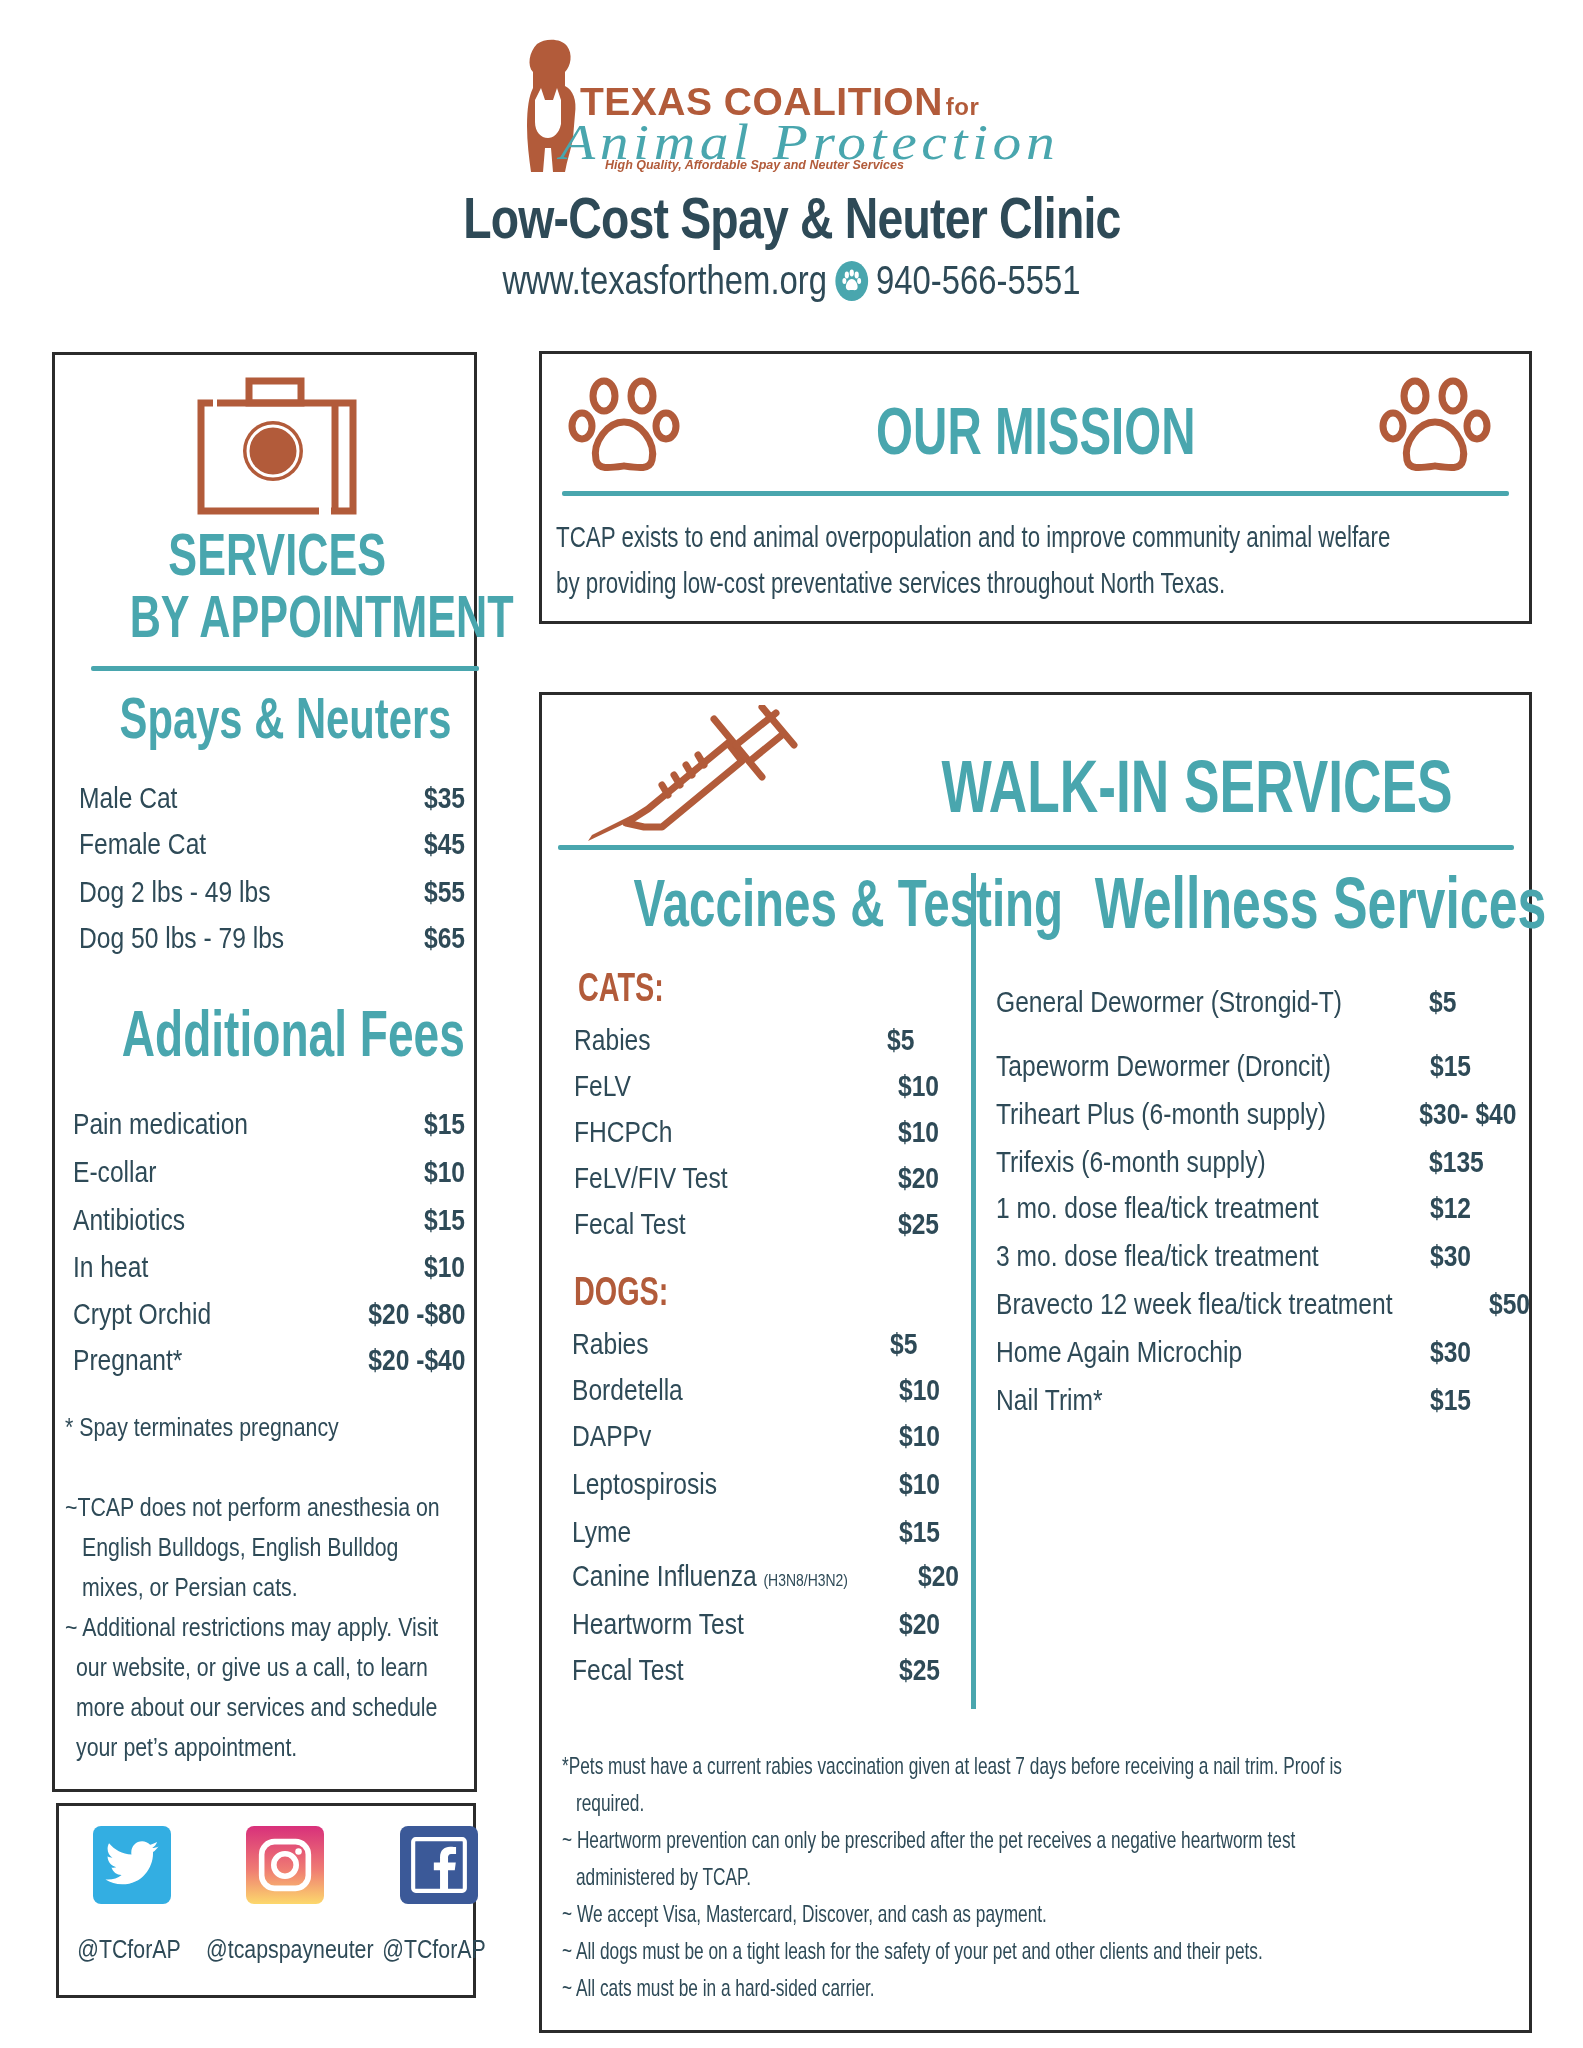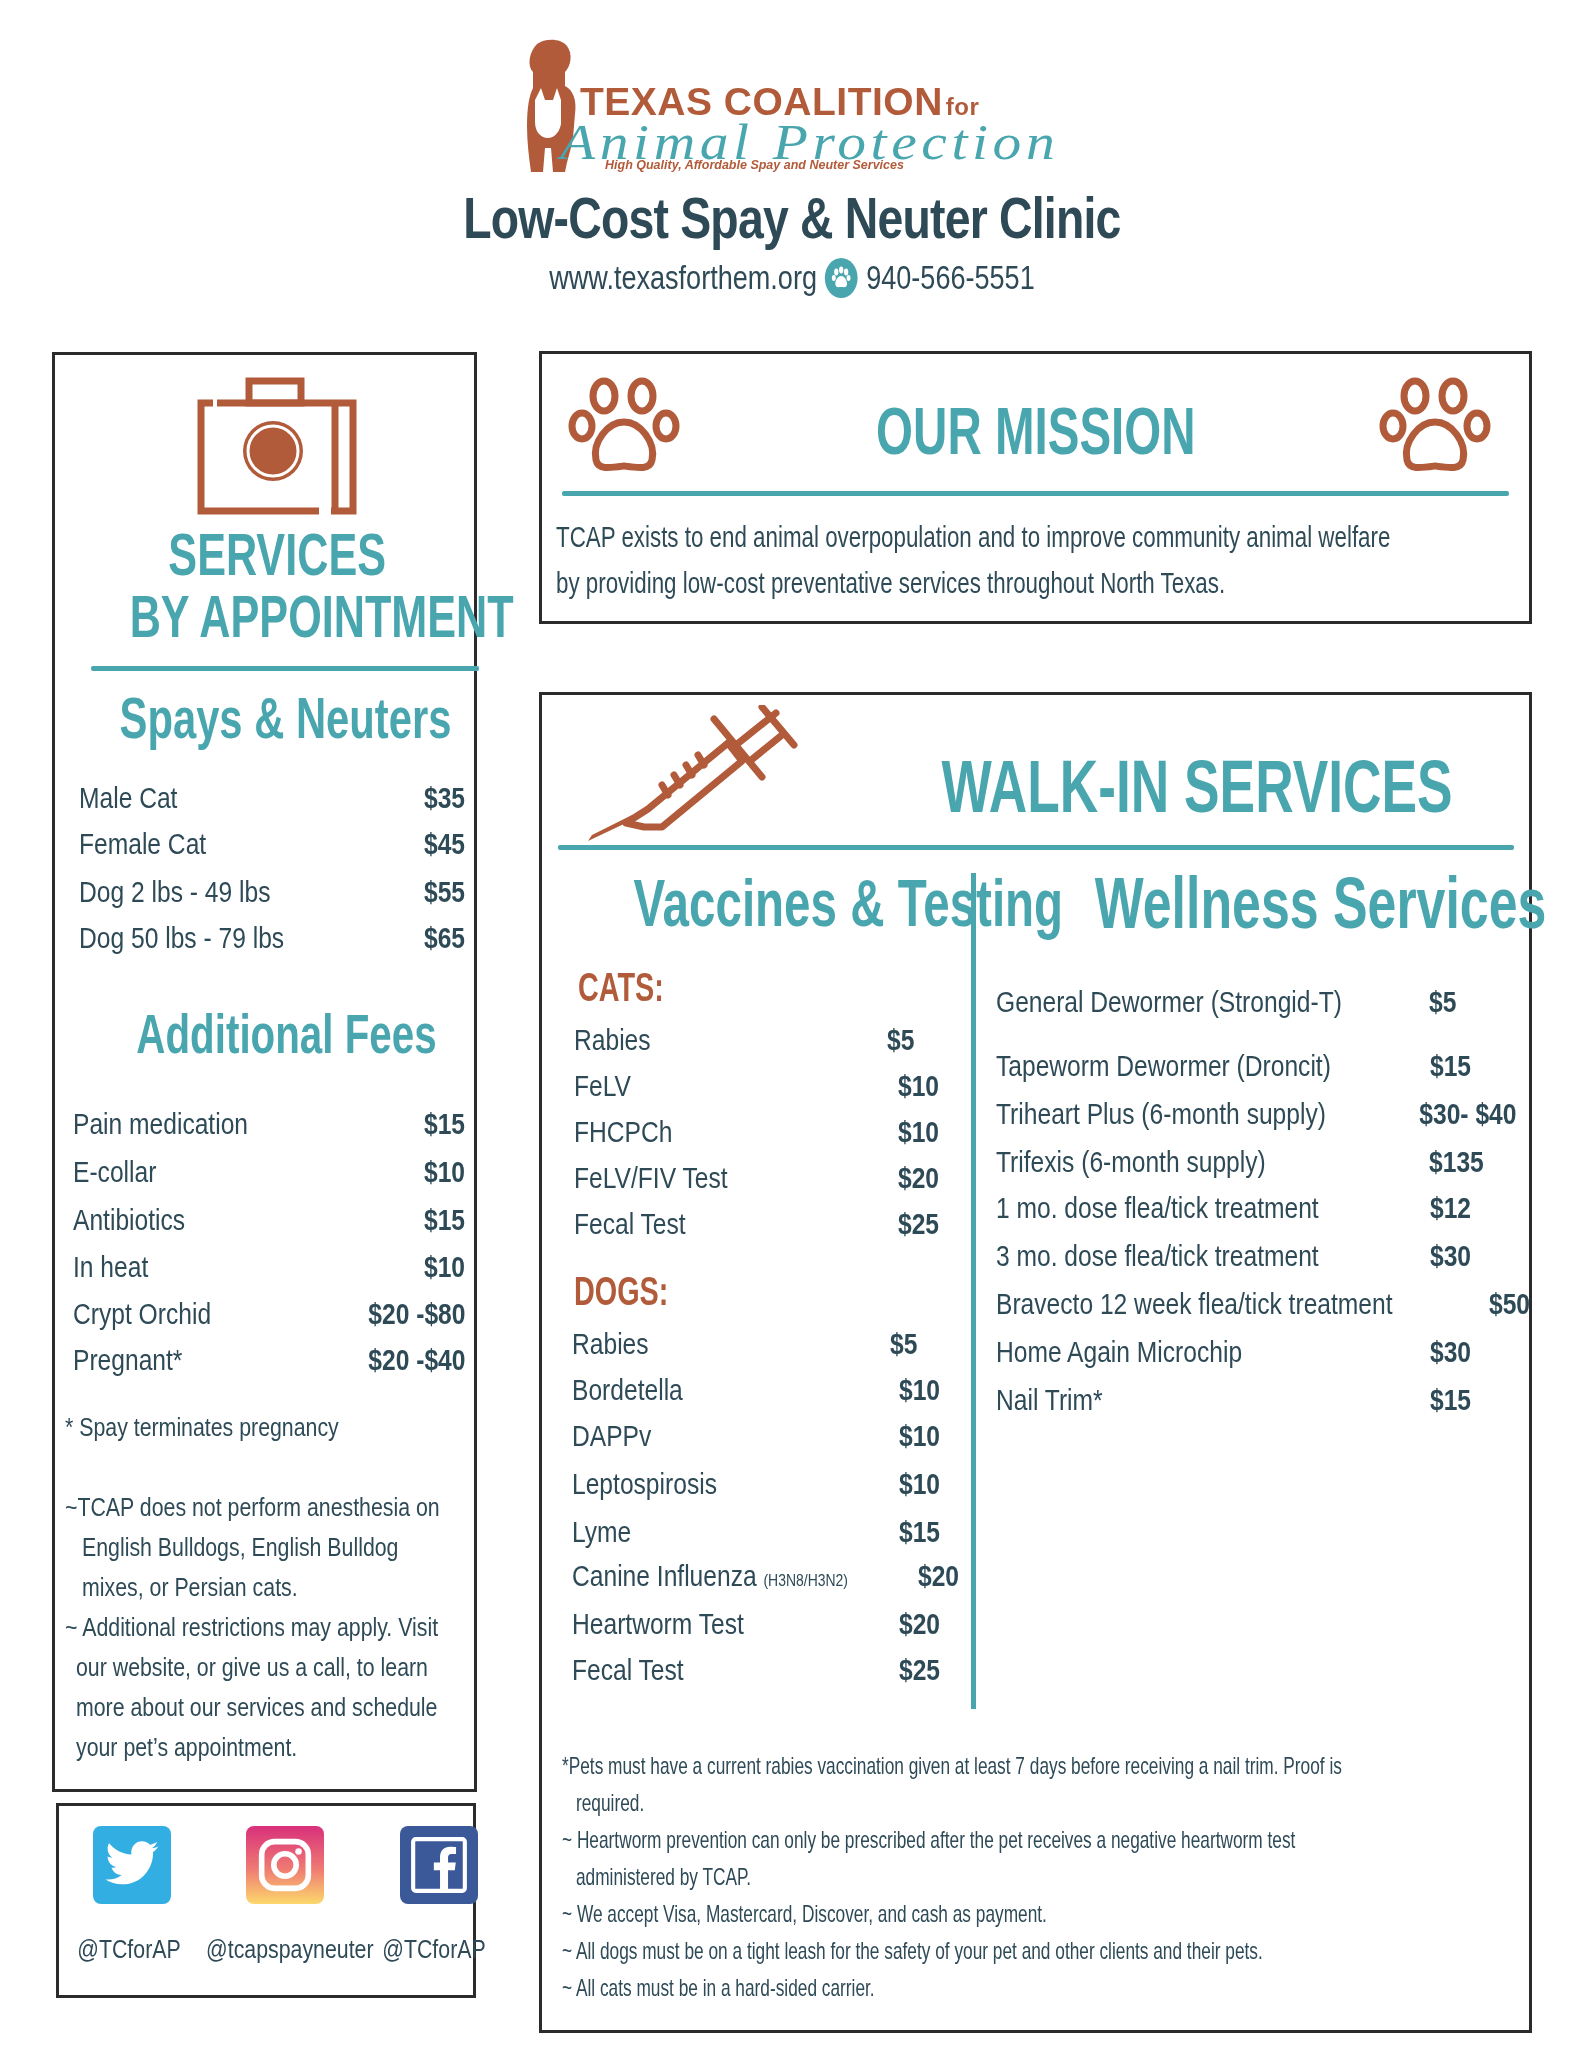--- a/index.html
+++ b/index.html
@@ -9,21 +9,21 @@
   
   #logo { position: absolute; left: 515px; top: 38px; width: 560px; height: 140px; }
   #logo .dog { position: absolute; left: 0; top: 0; }
   #logo .l1 { position: absolute; left: 65px; top: 42px; font-weight: bold; font-size: 39px; color: #b25b3a; letter-spacing: 0.5px; white-space: nowrap; }
   #logo .l1 small { font-size: 24px; margin-left: 3px; }
   #logo .l2 { position: absolute; left: 45px; top: 75px; font-family: "Liberation Serif", serif; font-style: italic; font-size: 50px; color: #49a6ae; letter-spacing: 4px; white-space: nowrap; transform: scaleX(1.15); transform-origin: left top; }
   #logo .l3 { position: absolute; left: 90px; top: 120px; font-weight: bold; font-style: italic; font-size: 12.5px; color: #b25b3a; white-space: nowrap; }
 
   #clinic-title { position: absolute; left: 0; width: 1583px; top: 184px; text-align: center; font-size: 58px; font-weight: bold; color: #2e4a57; letter-spacing: -1px; }
   #clinic-title span { display: inline-block; transform: scaleX(0.80); }
-  #contact-line { position: absolute; left: 0; width: 1583px; top: 258px; text-align: center; font-size: 33px; color: #2e4a57; }
+  #contact-line { position: absolute; left: 0; width: 1583px; top: 258px; text-align: center; font-size: 40px; color: #2e4a57; }
   #contact-line .inner { display: inline-flex; align-items: center; gap: 10px; transform: scaleX(0.82); }
   #contact-line .pawcircle { width: 40px; height: 40px; border-radius: 50%; background: #49a6ae; display: inline-flex; align-items: center; justify-content: center; }
 
   .box { position: absolute; border: 3px solid #2b2b2b; background: #fff; }
   #left-box { left: 52px; top: 352px; width: 425px; height: 1440px; }
   #social-box { left: 56px; top: 1803px; width: 420px; height: 195px; }
   #mission-box { left: 539px; top: 351px; width: 993px; height: 273px; }
   #walkin-box { left: 539px; top: 656px; width: 993px; height: 1341px; margin-top: 36px; }
 
   .rule { position: absolute; height: 5px; background: #49a6ae; border-radius: 2px; }
@@ -104,21 +104,21 @@
     </div>
   <div class="row" style="left:24px;width:386px;top:520px">
       <span class="lbl">Dog 2 lbs - 49 lbs</span>
       <span class="price">$55</span>
     </div>
   <div class="row" style="left:24px;width:386px;top:566px">
       <span class="lbl">Dog 50 lbs - 79 lbs</span>
       <span class="price">$65</span>
     </div>
 
-  <div class="heading" style="left:16px;width:430px;top:648px;font-size:56px;line-height:62px;"><span>Additional Fees</span></div>
+  <div class="heading" style="left:0;width:430px;top:648px;font-size:64px;line-height:62px;"><span>Additional Fees</span></div>
 
   <div class="row" style="left:18px;width:392px;top:752px">
       <span class="lbl">Pain medication</span>
       <span class="price">$15</span>
     </div>
   <div class="row" style="left:18px;width:392px;top:800px">
       <span class="lbl">E-collar</span>
       <span class="price">$10</span>
     </div>
   <div class="row" style="left:18px;width:392px;top:848px">

